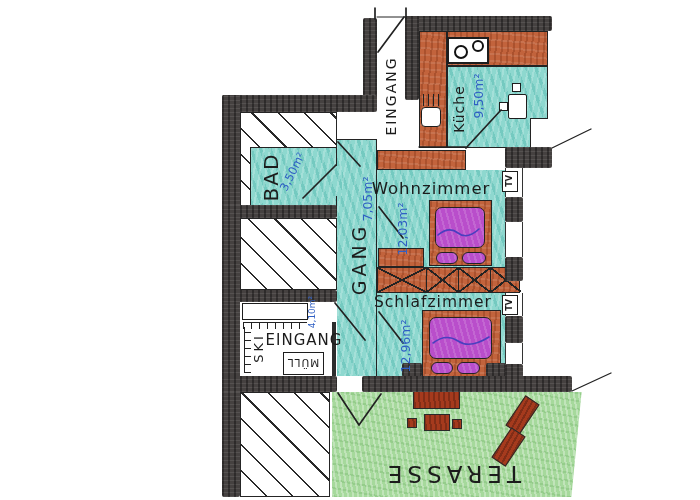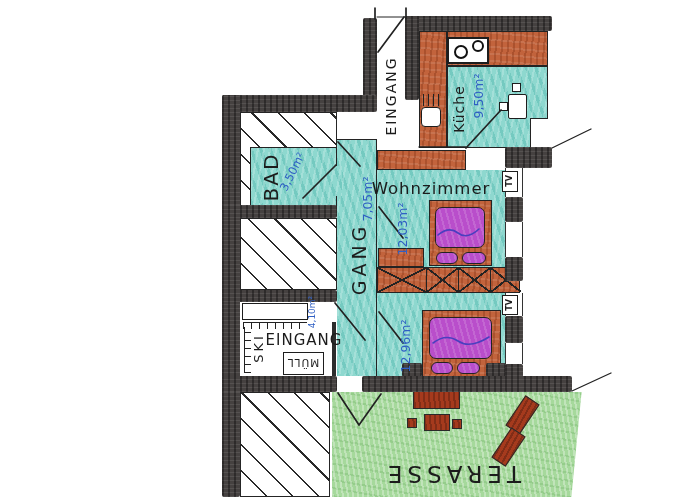--- a/index.html
+++ b/index.html
@@ -167,20 +167,21 @@
 
   <span class="lbl" style="left:271px;top:177px;font-size:20px;letter-spacing:2px;--r:-90deg;">BAD</span>
   <span class="lbl area" style="left:293px;top:172px;font-size:11.5px;--r:-63deg;">3,50m²</span>
 
   <span class="lbl" style="left:359px;top:259px;font-size:19px;letter-spacing:4px;--r:-90deg;">GANG</span>
   <span class="lbl area" style="left:368px;top:199px;font-size:12.5px;--r:-90deg;">7,05m²</span>
 
   <span class="lbl" style="left:431px;top:189px;font-size:16.5px;letter-spacing:1px;">Wohnzimmer</span>
   <span class="lbl area" style="left:403px;top:229px;font-size:12.5px;--r:-90deg;">12,03m²</span>
 
+  <span class="lbl" style="left:433px;top:303px;font-size:15.5px;letter-spacing:1px;">Schlafzimmer</span>
   <span class="lbl area" style="left:406px;top:346px;font-size:12.5px;--r:-90deg;">12,96m²</span>
 
   <span class="lbl" style="left:304px;top:340px;font-size:15px;letter-spacing:1px;">EINGANG</span>
   <span class="lbl area" style="left:312px;top:312px;font-size:9px;--r:-90deg;">4,10m²</span>
 
   <span class="lbl" style="left:258px;top:348px;font-size:13px;letter-spacing:3px;--r:-90deg;">SKI</span>
   <span class="lbl" style="left:303px;top:363px;font-size:10.5px;letter-spacing:1px;--r:180deg;">MÜLL</span>
 
   <span class="lbl" style="left:452px;top:473px;font-size:23px;letter-spacing:5px;--r:180deg;">TERASSE</span>
 

